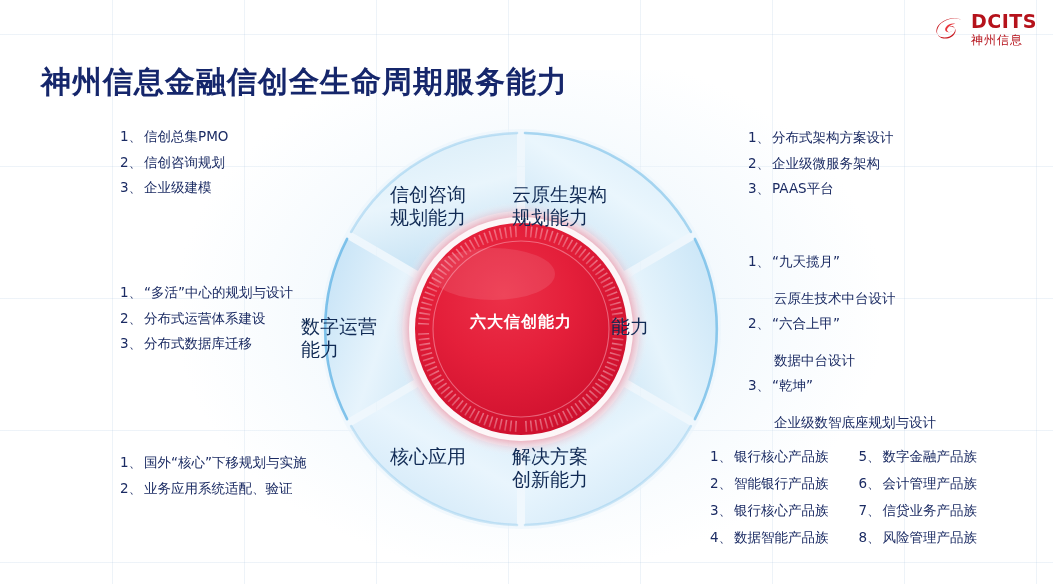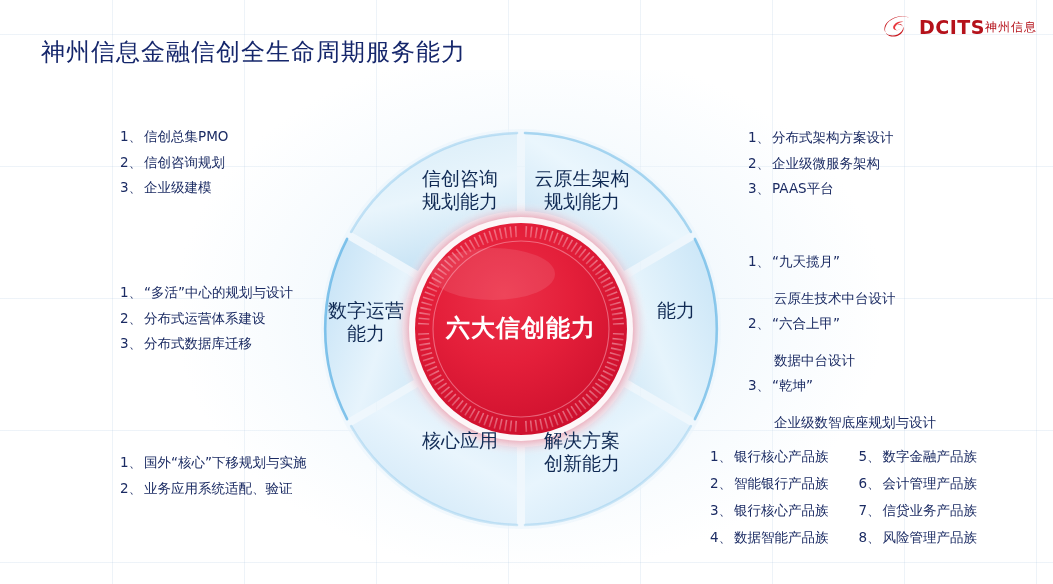--- a/index.html
+++ b/index.html
@@ -25,30 +25,30 @@
     background:radial-gradient(ellipse at 50% 48%, rgba(222,238,250,.75) 0%, rgba(235,245,252,.45) 45%, rgba(255,255,255,0) 72%);
     pointer-events:none;
   }
 
   
   #logo{
     position:absolute;right:16px;top:12px;
     display:flex;align-items:center;gap:7px;
   }
   #logo .mark{width:30px;height:30px;display:block;}
-  #logo .words{display:flex;flex-direction:row;line-height:1;text-align:center;}
+  #logo .words{display:flex;flex-direction:column;line-height:1;}
   #logo .en{
     font-size:19px;font-weight:bold;color:#b5121b;letter-spacing:.5px;
     font-family:"DejaVu Sans","Liberation Sans",sans-serif;
   }
   #logo .cn{font-size:12px;color:#b5121b;letter-spacing:1px;margin-top:3px;}
 
   #page-title{
-    position:absolute;left:41px;top:36px;
-    font-size:24px;font-weight:normal;color:#15266b;
+    position:absolute;left:41px;top:62px;
+    font-size:30px;font-weight:bold;color:#15266b;
     letter-spacing:1px;white-space:nowrap;
   }
 
   
   .list{position:absolute;color:#1b2b63;font-size:13.5px;line-height:1.0;}
   .list .row{display:flex;align-items:flex-start;margin-bottom:12px;white-space:nowrap;}
   .list .idx{width:24px;flex:none;}
   .list .txt{}
   .list .sub{margin:23px 0 12px 26px;white-space:nowrap;}
 
@@ -61,33 +61,33 @@
   #list-br{position:absolute;left:710px;top:448px;display:flex;gap:30px;
            color:#1b2b63;font-size:13.5px;}
   #list-br .col{display:flex;flex-direction:column;}
   #list-br .row{display:flex;margin-bottom:9px;white-space:nowrap;}
   #list-br .idx{width:24px;flex:none;}
 
   
   #wheel{position:absolute;left:261px;top:124px;width:520px;height:410px;}
   #wheel svg{display:block;}
   .seg-label{
-    position:absolute;text-align:center;color:#102a54;
-    font-size:19px;line-height:1.22;white-space:nowrap;
+    position:absolute;color:#102a54;
+    font-size:19px;line-height:1.22;white-space:nowrap;margin-top:16px;
   }
   #seg-label-0{left:129px;top:43px;width:140px;}   
   #seg-label-1{left:251px;top:43px;width:140px;}   
   #seg-label-2{left:350px;top:175px;width:130px;}  
   #seg-label-3{left:251px;top:305px;width:140px;}  
   #seg-label-4{left:129px;top:305px;width:140px;}  
   #seg-label-5{left:40px;top:175px;width:130px;}   
 
   #center-label{
     position:absolute;left:160px;top:188px;width:200px;
-    text-align:center;color:#ffffff;font-size:24px;font-weight:bold;
+    text-align:center;color:#ffffff;font-size:16px;font-weight:bold;
     letter-spacing:1px;white-space:nowrap;
   }
 </style>
 </head>
 <body>
 
 <div id="bg-grid"></div>
 <div id="bg-wash"></div>
 
 <div id="logo">

